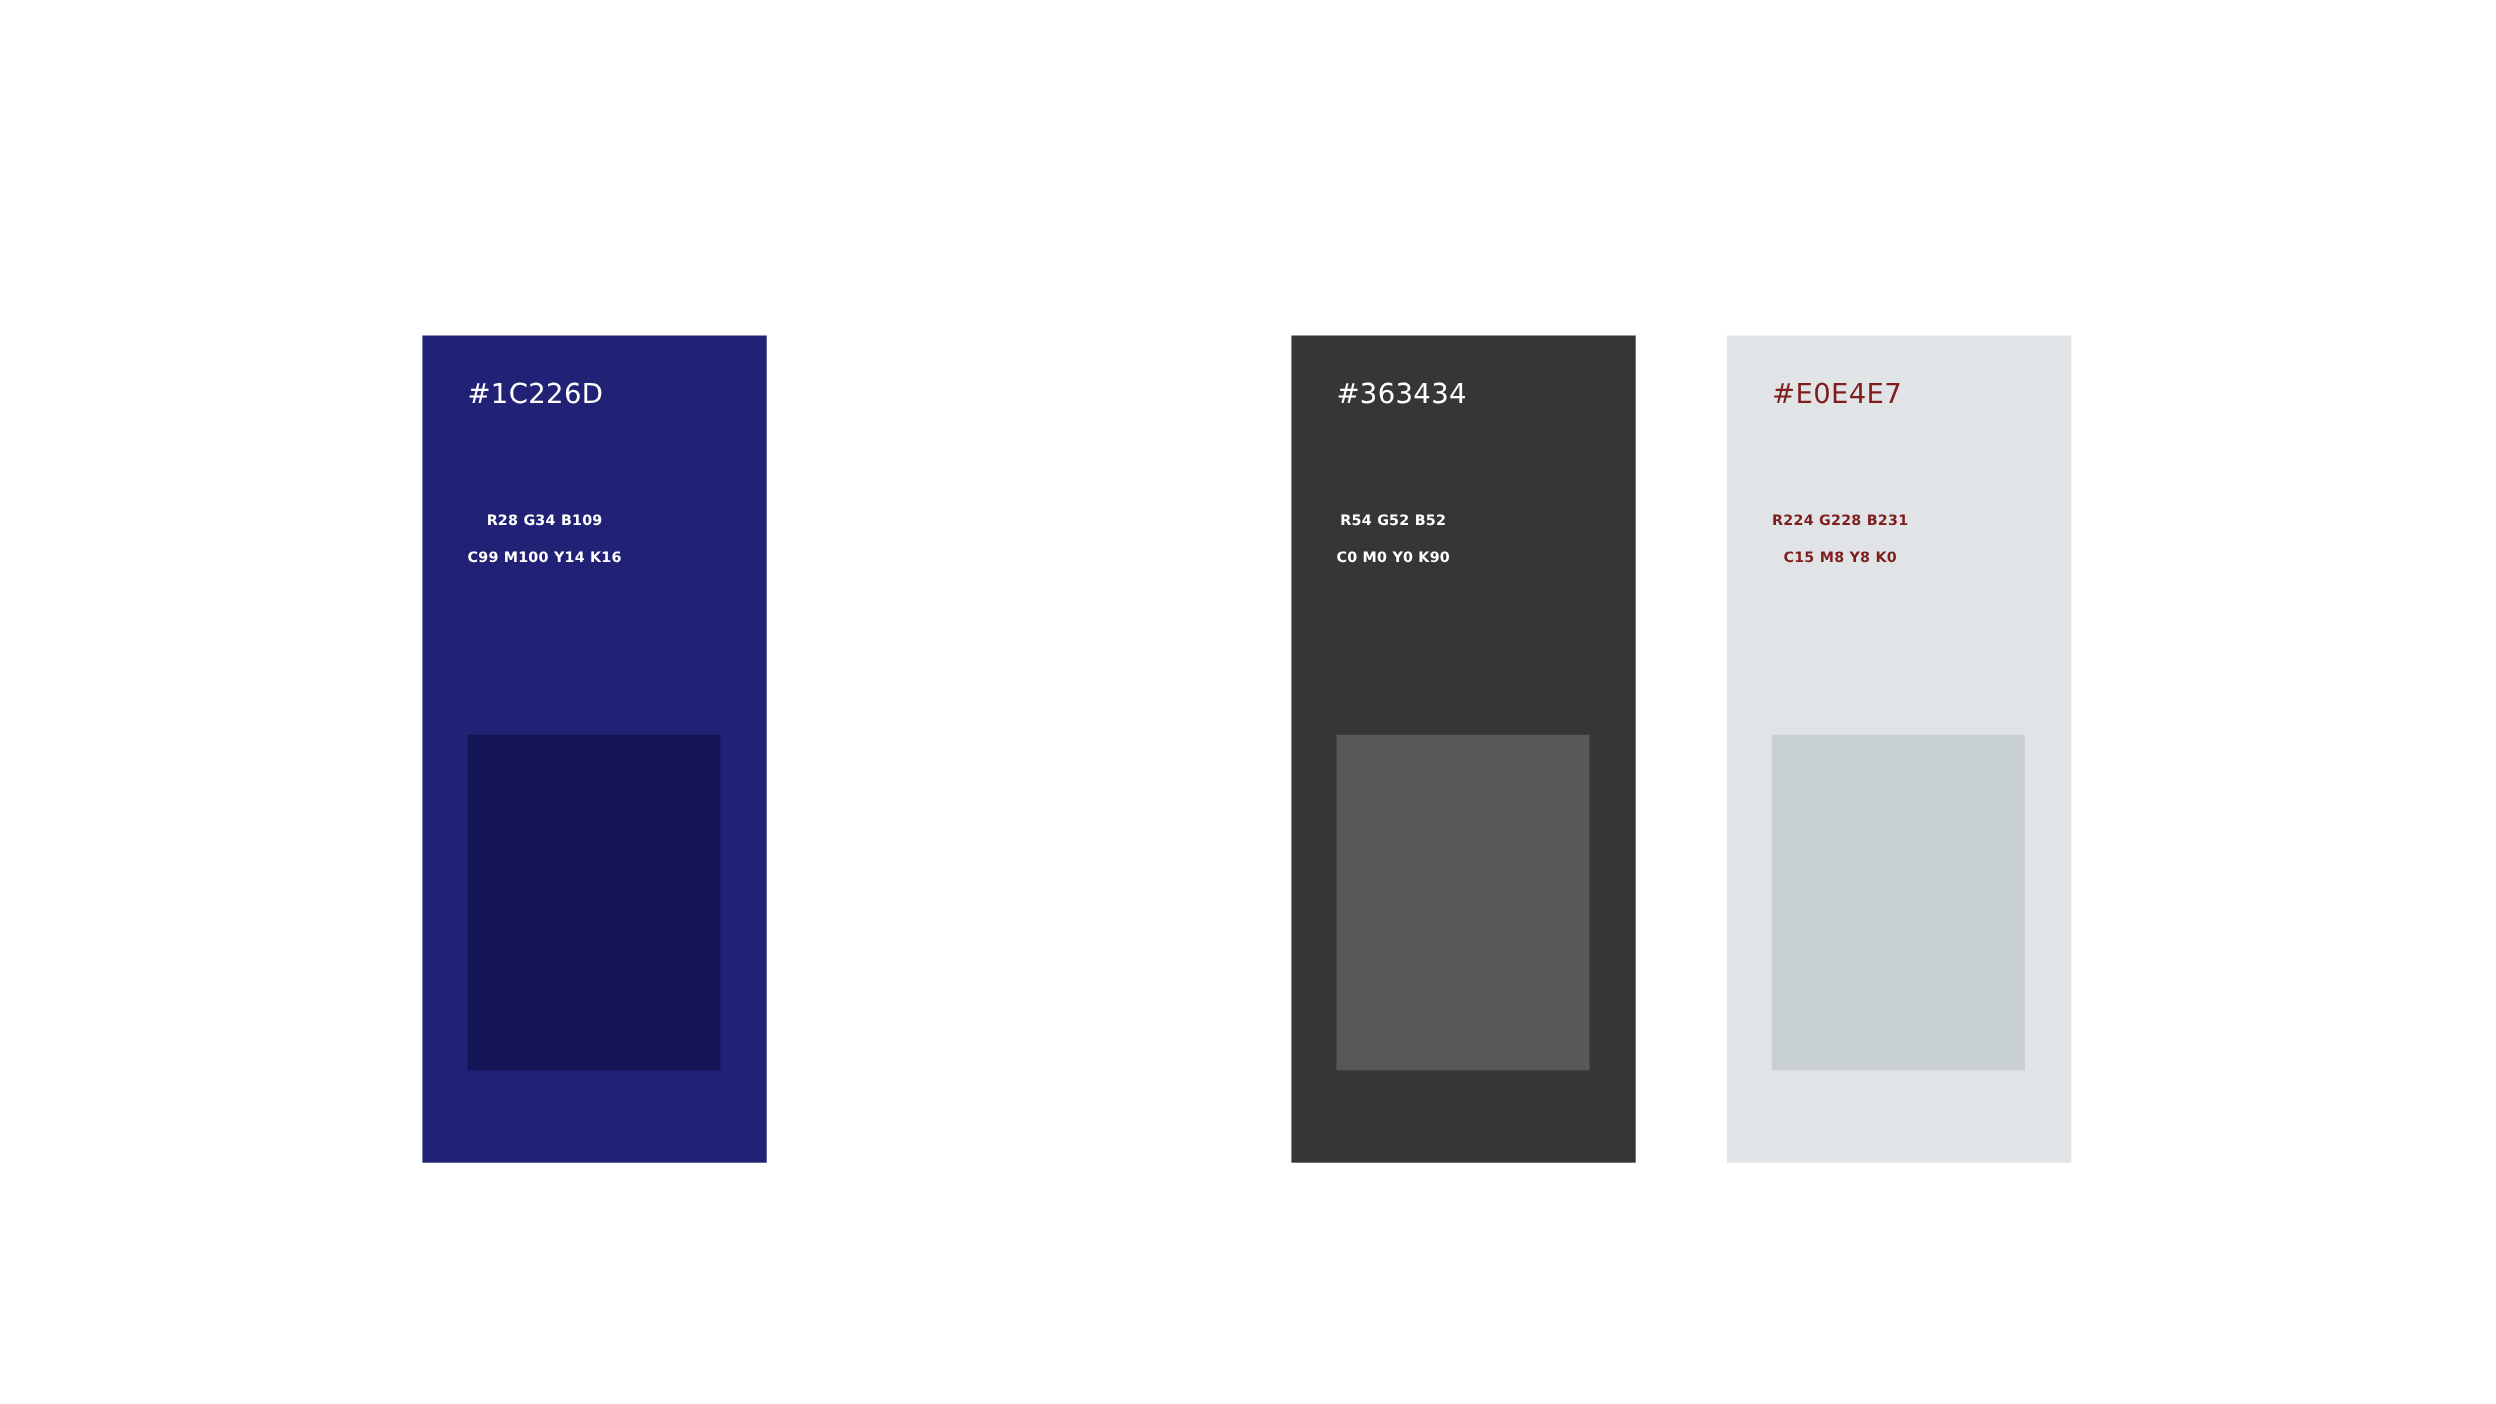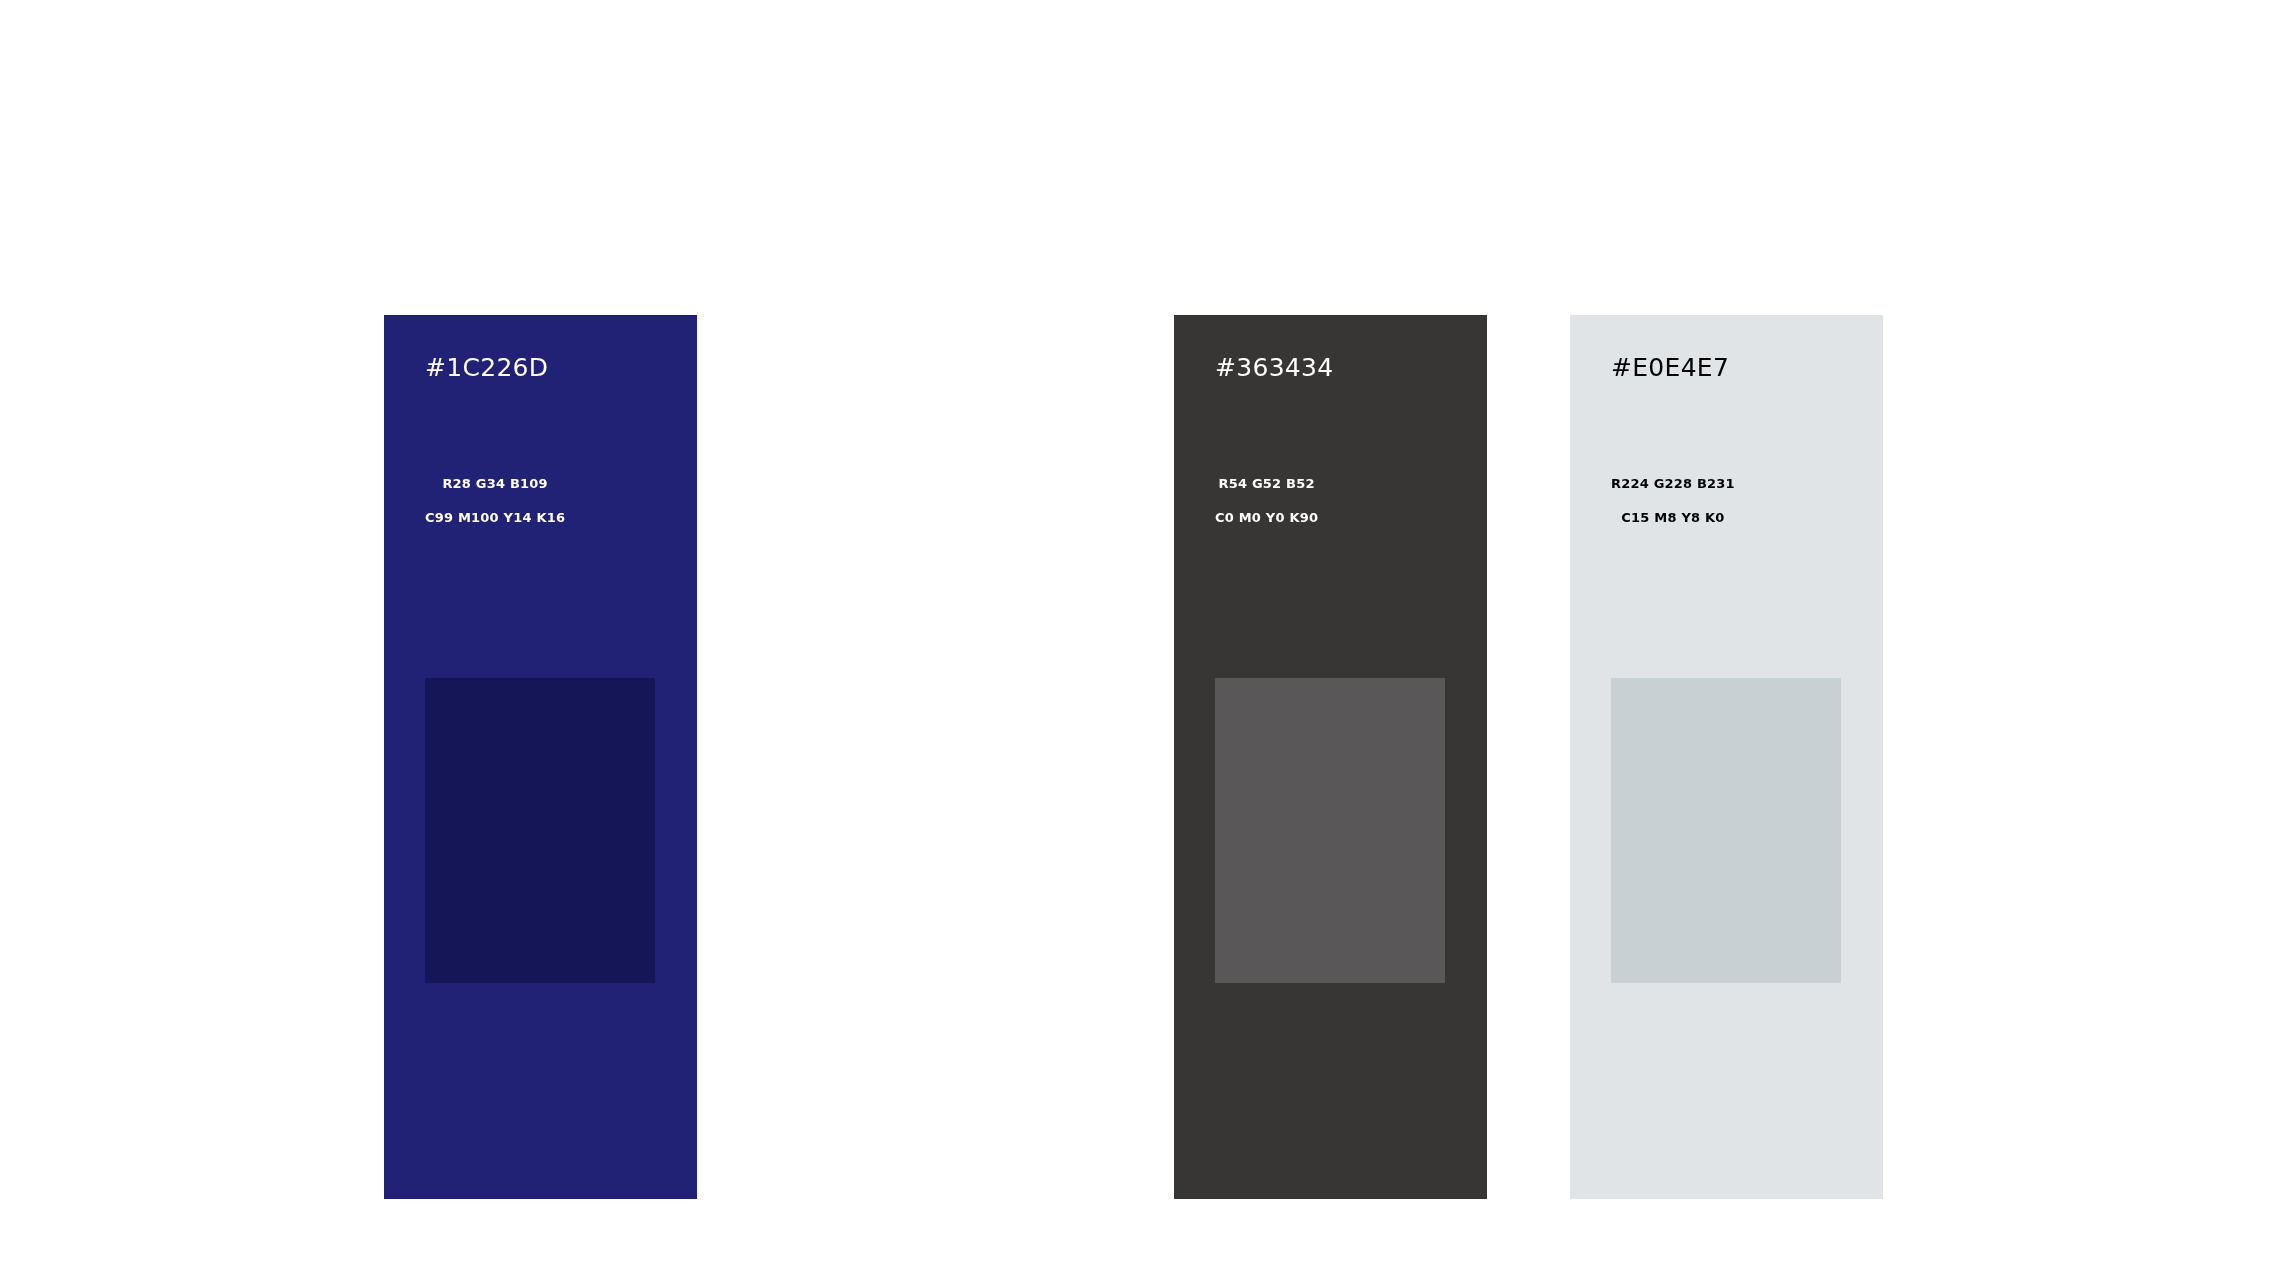--- a/index.html
+++ b/index.html
@@ -20,24 +20,23 @@
     position: relative;
     width: 2269px;
     height: 1276px;
     background: #ffffff;
   }
 
   .swatch-card {
     position: absolute;
     top: 305px;
     width: 313px;
-    height: 884px;
+    height: 752px;
     box-sizing: border-box;
     overflow: hidden;
-    margin-top: 10px;
   }
 
   .swatch-card.card-0 { left: 384px; }
   .swatch-card.card-1 { left: 778px; }
   .swatch-card.card-2 { left: 1174px; }
   .swatch-card.card-3 { left: 1570px; }
 
   .swatch-hex {
     position: absolute;
     left: 41px;
@@ -90,21 +89,21 @@
 
   <div class="swatch-card card-2" style="background: rgb(56, 54, 53); color: rgb(255, 255, 255);">
     <div class="swatch-hex">#363434</div>
     <div class="swatch-values">
       <span class="value-line">R54 G52 B52</span>
       <span class="value-line">C0 M0 Y0 K90</span>
     </div>
     <div class="swatch-chip" style="background: rgb(90, 87, 88);"></div>
   </div>
 
-  <div class="swatch-card card-3" style="background: rgb(224, 228, 231); color: #000000;">
+  <div class="swatch-card card-3" style="background: rgb(224, 228, 231); color: #7f1d1d;">
     <div class="swatch-hex">#E0E4E7</div>
     <div class="swatch-values">
       <span class="value-line">R224 G228 B231</span>
       <span class="value-line">C15 M8 Y8 K0</span>
     </div>
     <div class="swatch-chip" style="background: rgb(201, 208, 211);"></div>
   </div>
 
 </div>
 

